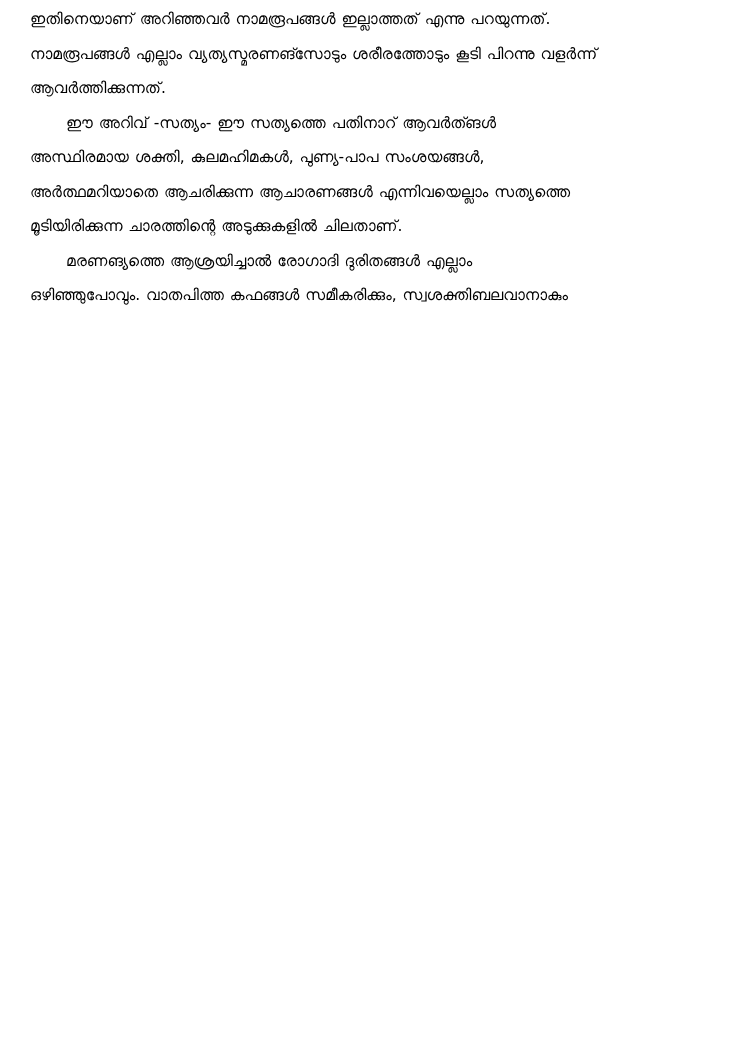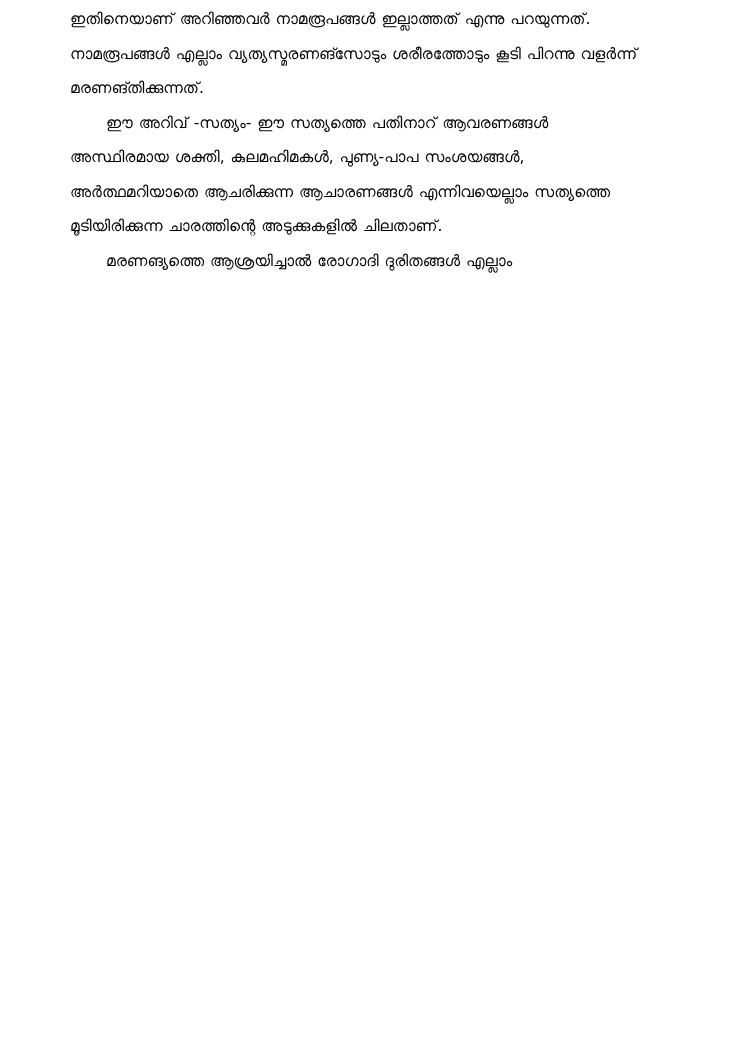--- a/index.html
+++ b/index.html
@@ -13,21 +13,20 @@
     font-family: "DejaVu Sans", sans-serif;
     color: #000000;
   }
   .page {
     position: relative;
     width: 677px;
     height: 1053px;
     box-sizing: border-box;
     padding: 0px 38px 0 30px;
     background: #ffffff;
-    margin-left: 40px;
   }
   .doc-body {
     padding-top: 2px;
   }
   .para {
     margin: 0 0 0 0;
     font-size: 15.5px;
     line-height: 34.5px;
     text-align: left;
     word-spacing: 1px;
@@ -42,28 +41,29 @@
 </style>
 </head>
 <body>
 
 <div class="page">
   <div class="doc-body">
 
     <p class="para">
       <span class="line">ഇതിനെയാണ് അറിഞ്ഞവർ നാമരൂപങ്ങൾ ഇല്ലാത്തത് എന്നു പറയുന്നത്.</span>
       <span class="line">നാമരൂപങ്ങൾ എല്ലാം വ്യത്യസ്മരണങ്സോടും ശരീരത്തോടും കൂടി പിറന്നു വളർന്ന്</span>
-      <span class="line">മരണങ്തിക്കുന്നത്.</span>
+      <span class="line">ആവർത്തിക്കുന്നത്.</span>
     </p>
 
     <p class="para">
-      <span class="line indent">ഈ അറിവ് -സത്യം- ഈ സത്യത്തെ പതിനാറ് ആവരണങ്ങൾ</span>
+      <span class="line indent">ഈ അറിവ് -സത്യം- ഈ സത്യത്തെ പതിനാറ് ആവർത്ങൾ</span>
       <span class="line">അസ്ഥിരമായ ശക്തി, കുലമഹിമകൾ, പുണ്യ-പാപ സംശയങ്ങൾ,</span>
       <span class="line">അർത്ഥമറിയാതെ ആചരിക്കുന്ന ആചാരണങ്ങൾ എന്നിവയെല്ലാം സത്യത്തെ</span>
       <span class="line">മൂടിയിരിക്കുന്ന ചാരത്തിന്റെ അടുക്കുകളിൽ ചിലതാണ്.</span>
     </p>
 
     <p class="para">
       <span class="line indent">മരണങ്യത്തെ ആശ്രയിച്ചാൽ രോഗാദി ദുരിതങ്ങൾ എല്ലാം</span>
+      <span class="line">ഒഴിഞ്ഞുപോവും. വാതപിത്ത കഫങ്ങൾ സമീകരിക്കും, സ്വശക്തിബലവാനാകും</span>
     </p>
 
   </div>
 </div>
 
 </body></html>

